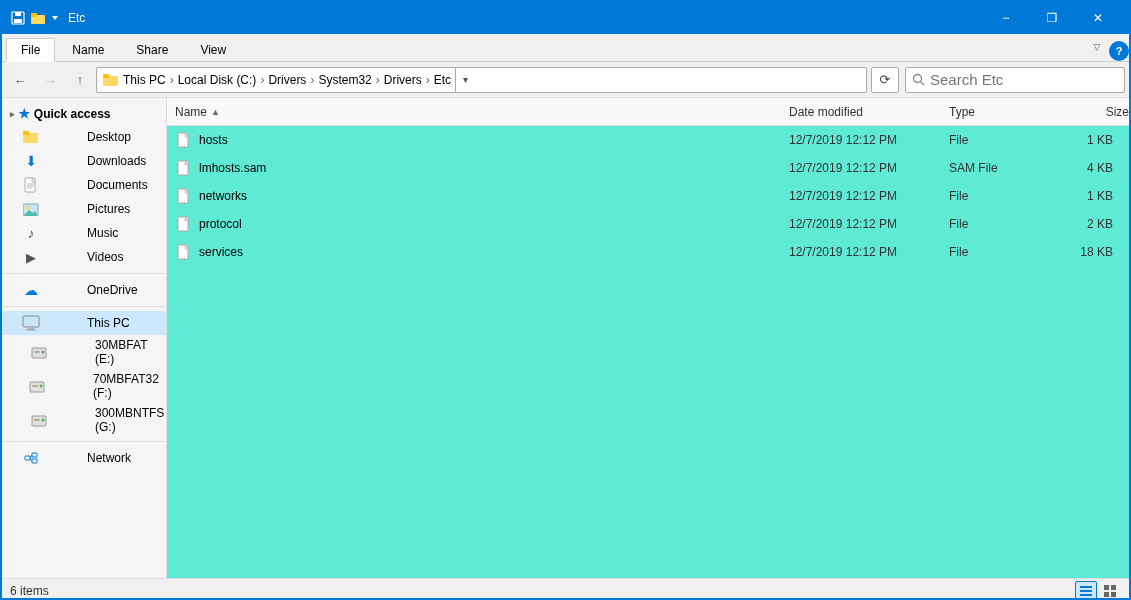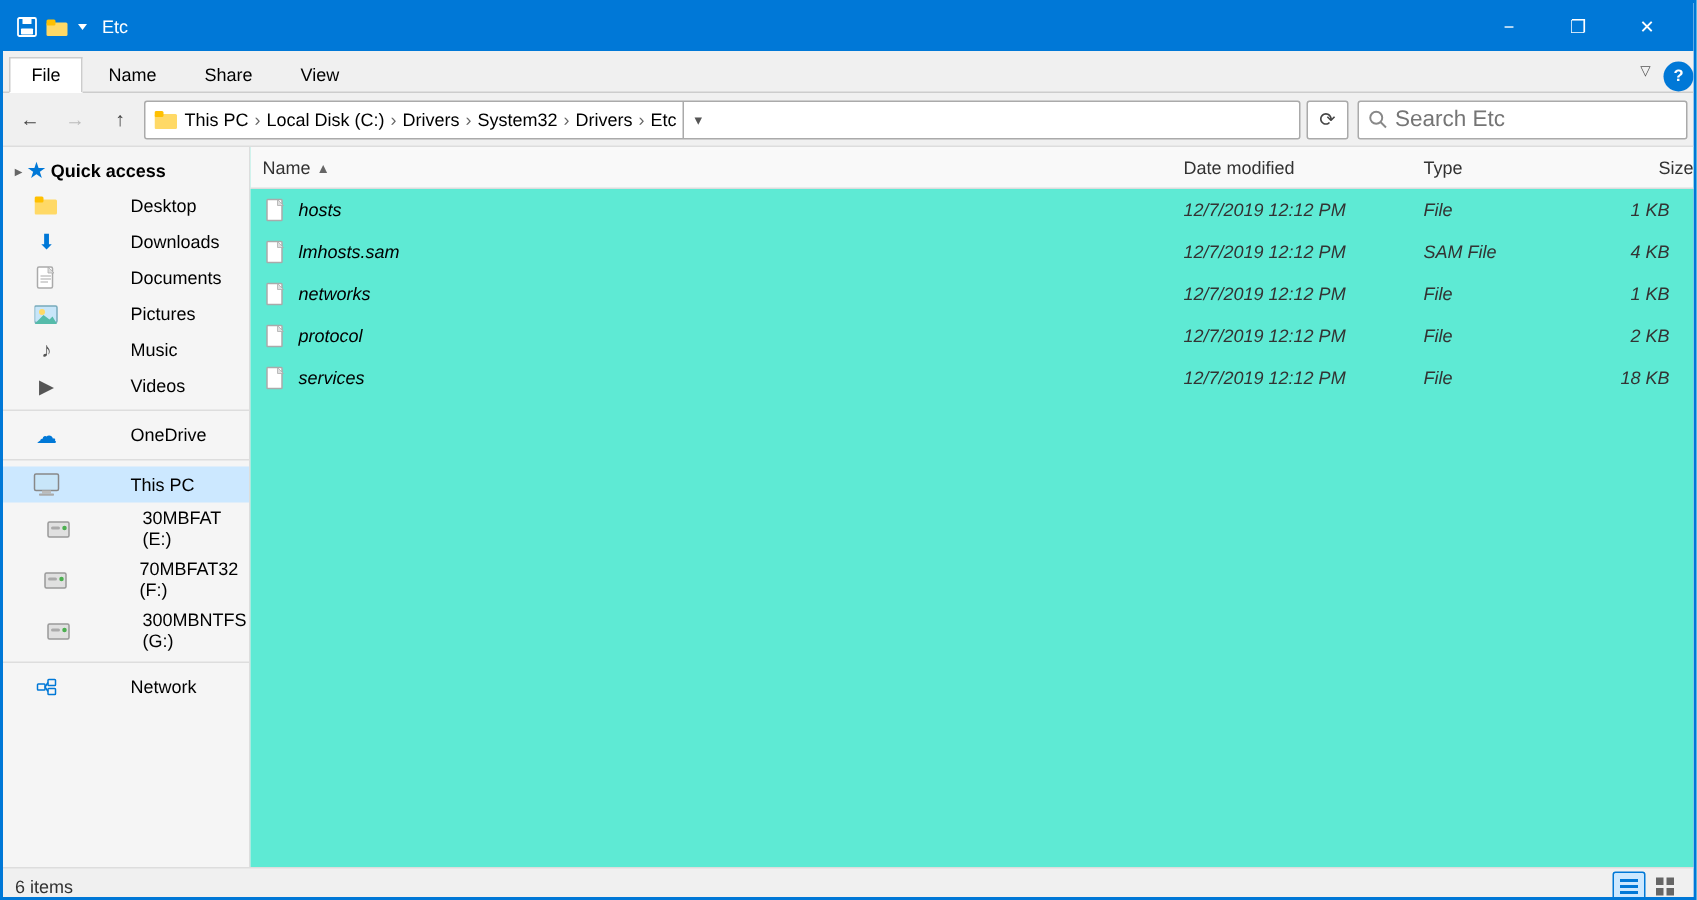--- a/index.html
+++ b/index.html
@@ -271,21 +271,20 @@
       margin-left: 4px;
       color: #666;
     }
     .col-date { width: 160px; }
     .col-type { width: 100px; }
     .col-size { width: 80px; text-align: right; }
 
     .file-list {
       flex: 1;
       overflow-y: auto;
-      font-style: italic;
     }
     .file-row {
       display: flex;
       align-items: center;
       height: 28px;
       padding-left: 8px;
       cursor: pointer;
       font-size: 12px;
       color: #000;
       user-select: none;

